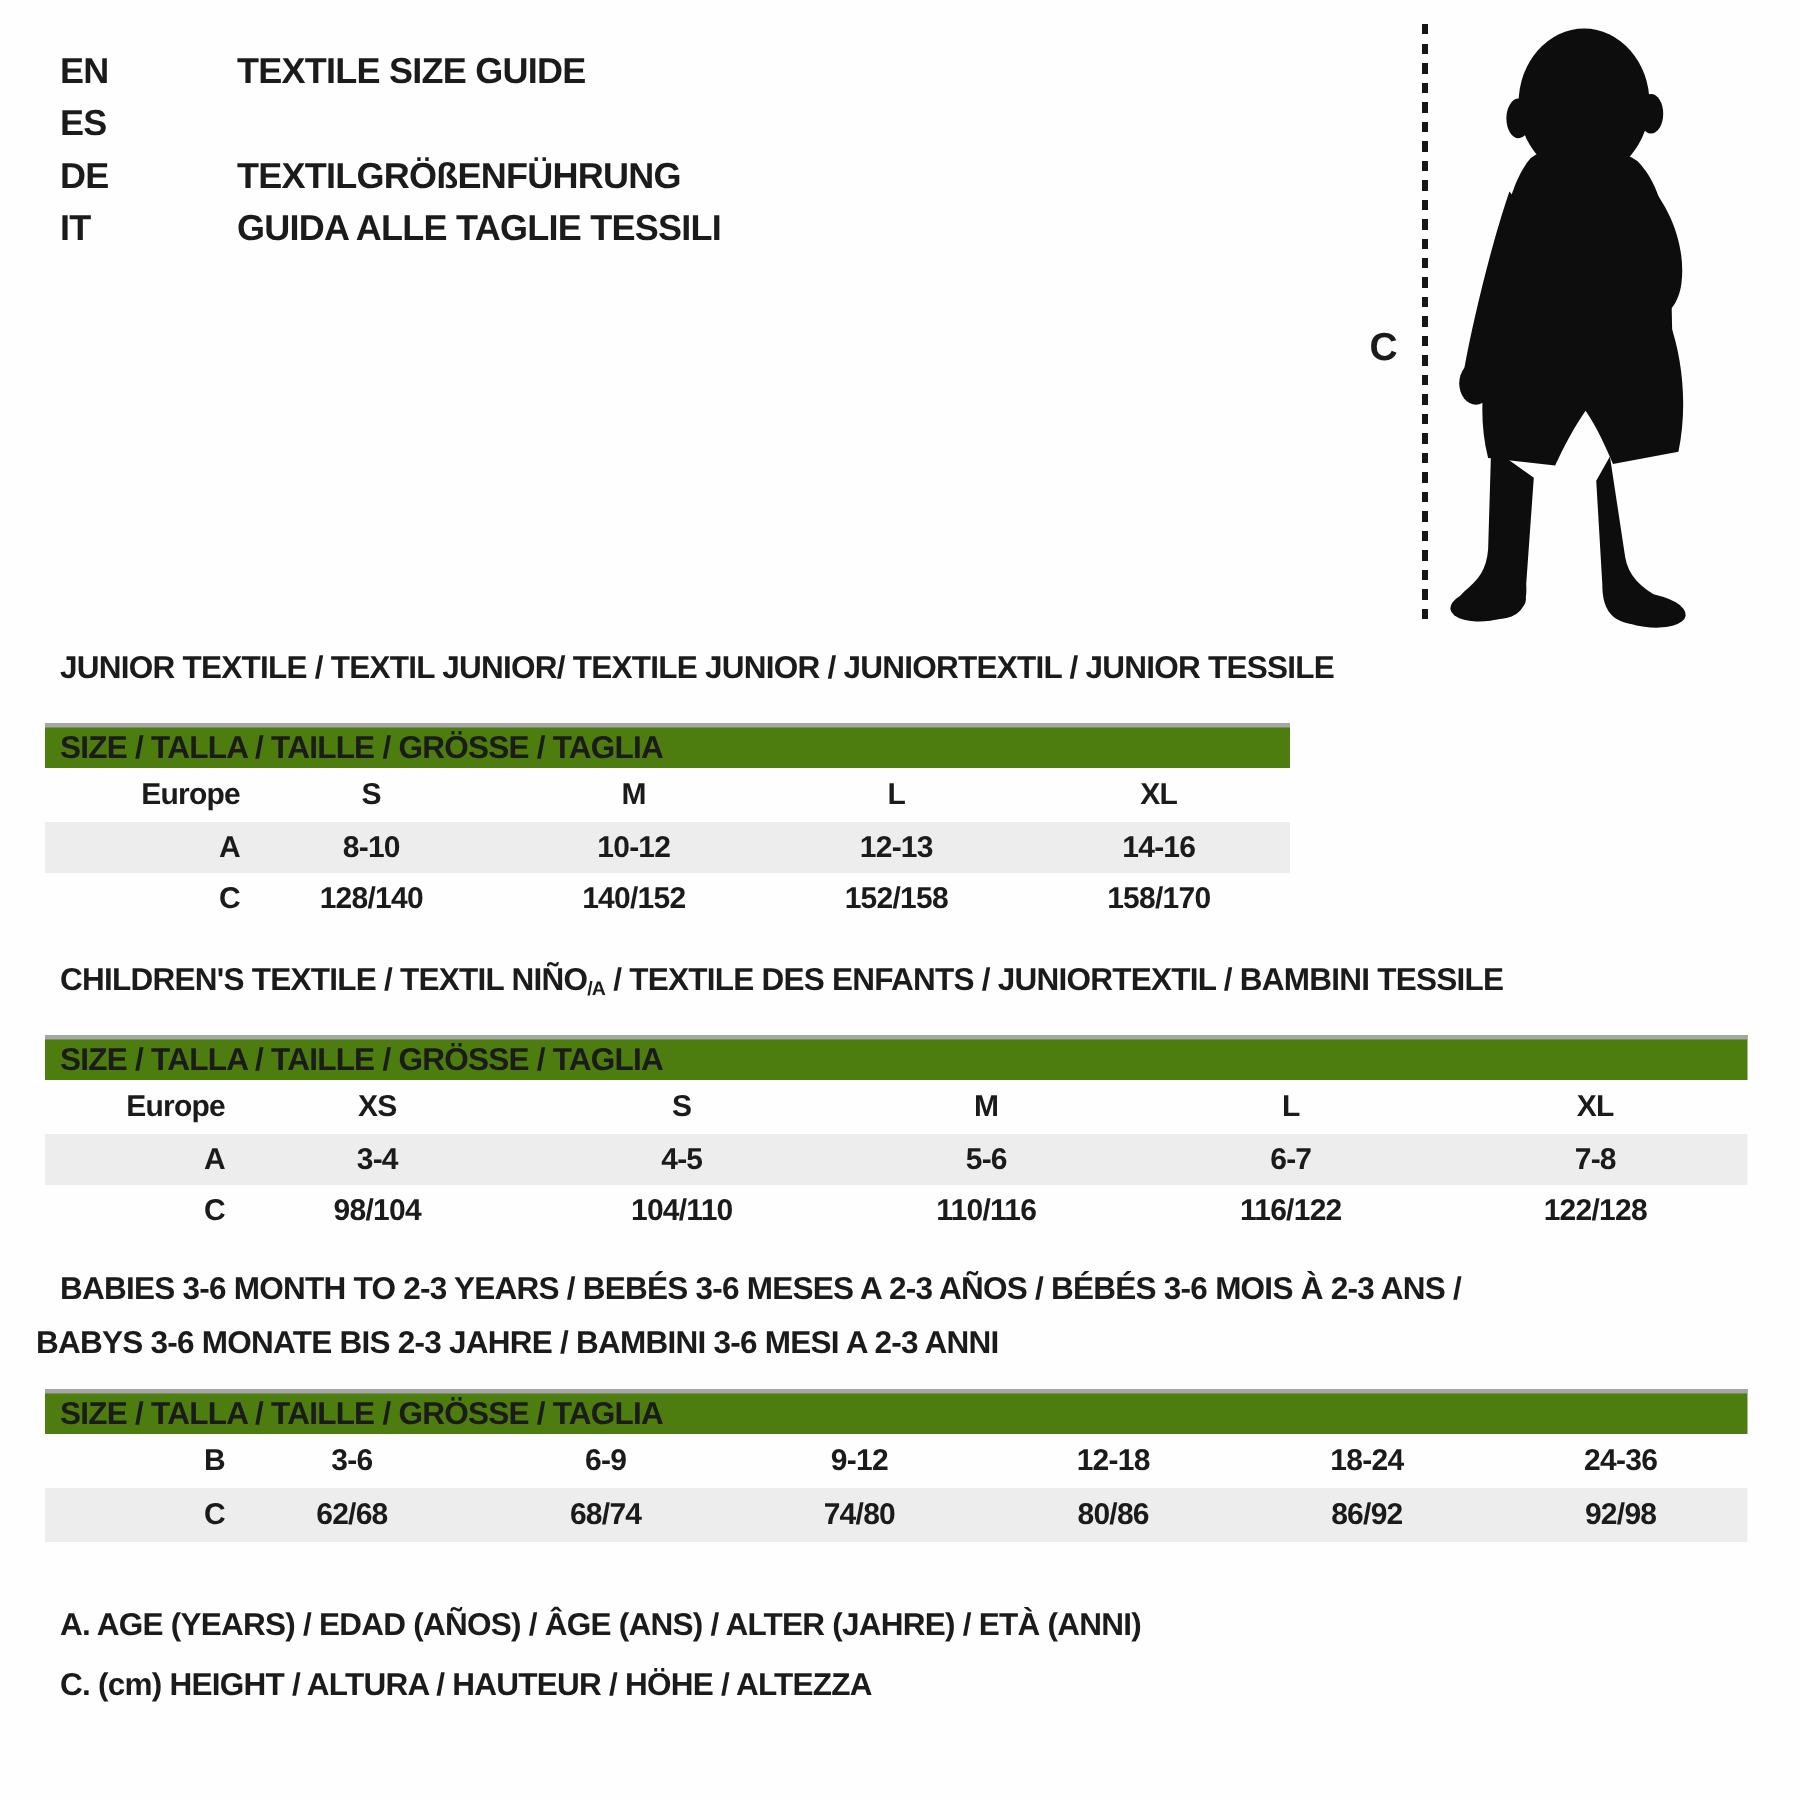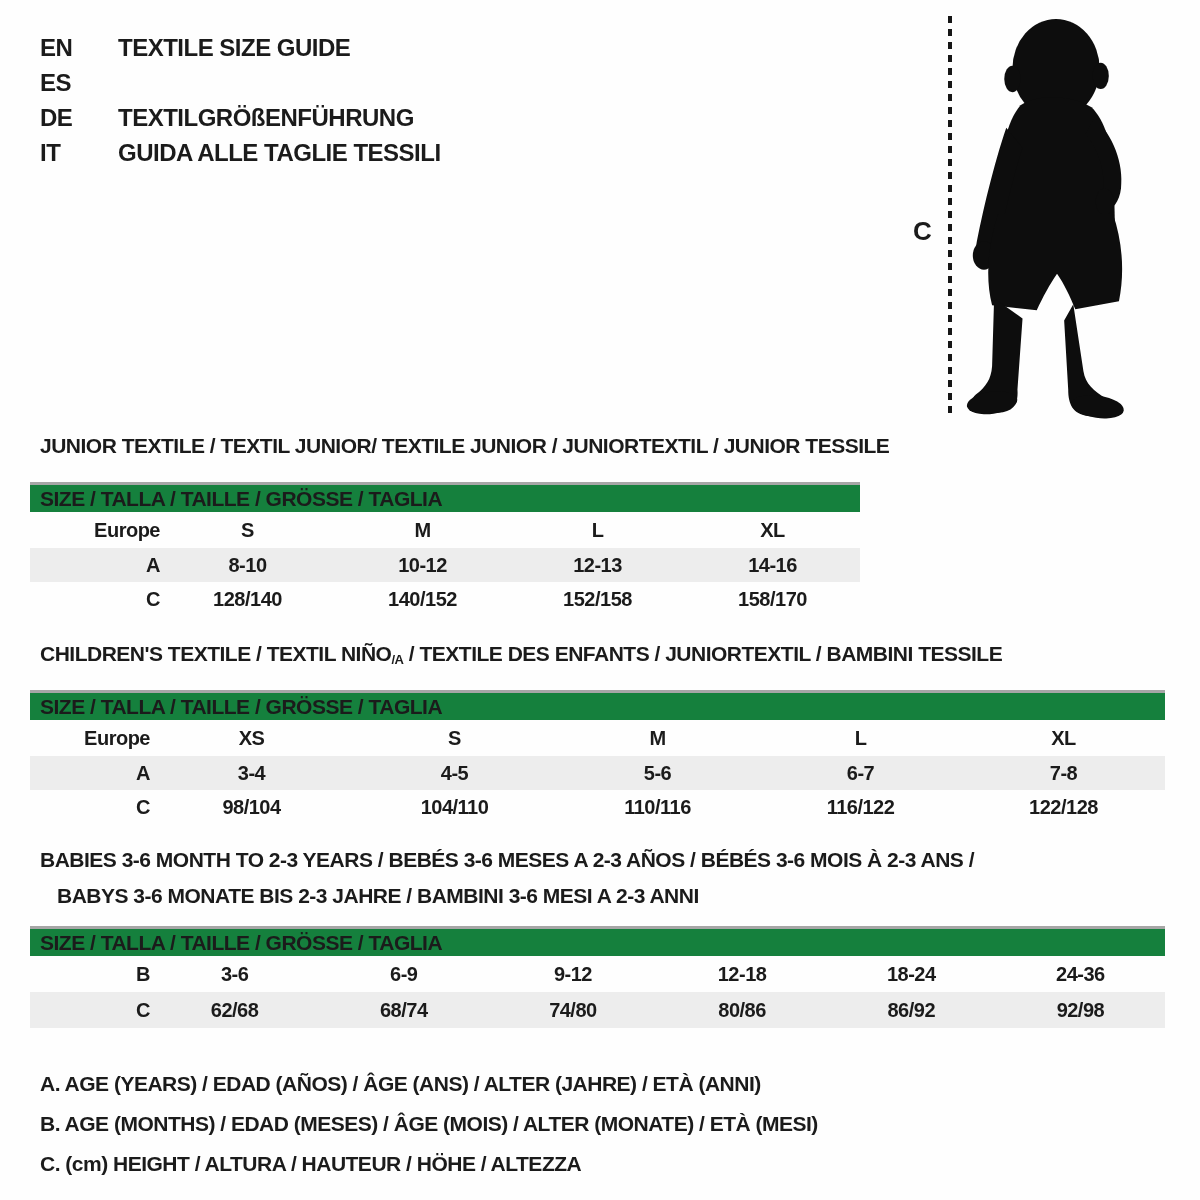--- a/index.html
+++ b/index.html
@@ -9,39 +9,39 @@
     font-family:"Liberation Sans", sans-serif;
     font-weight:700;
     color:#1b1b1b;
     letter-spacing:-0.5px;
     -webkit-font-smoothing:antialiased;
   }
   .abs{position:absolute;}
 
   
   .lang-block{left:40px;top:30px;}
-  .lang-row{display:flex;font-size:24px;line-height:35px;white-space:nowrap;}
+  .lang-row{display:flex;font-size:24px;line-height:35px;white-space:nowrap;gap:40px;}
   .lang-code{width:78px;flex:0 0 78px;}
 
   
   .dash-line{
     left:948px;top:16px;width:4px;height:402px;
     background:repeating-linear-gradient(to bottom,#161616 0 7px,transparent 7px 13px);
   }
   .c-label{left:913px;top:216px;font-size:26px;}
   .baby-svg{left:966px;top:16px;width:176px;height:406px;}
 
   
   .sec-title{font-size:21px;white-space:nowrap;}
   .sub{font-size:13px;position:relative;top:3px;}
 
   
   .tbl{position:absolute;}
   .bar{
-    height:30px;background:#15803d;border-top:3px solid #a6a6a6;
+    height:30px;background:#4d7c0f;border-top:3px solid #a6a6a6;
     box-sizing:border-box;display:flex;align-items:center;
     padding-left:10px;font-size:21px;white-space:nowrap;
   }
   .row{display:grid;align-items:center;font-size:20px;text-align:center;height:34px;}
   .row-tall{height:36px;}
   .row .c0{text-align:right;padding-left:10px;}
   .shade{background:#ededed;}
   .g5{grid-template-columns:130px repeat(4,1fr);}
   .g6{grid-template-columns:120px repeat(5,1fr);}
   .g7{grid-template-columns:120px repeat(6,1fr);}
@@ -155,21 +155,21 @@
     <span class="c0">C</span>
     <span>98/104</span>
     <span>104/110</span>
     <span>110/116</span>
     <span>116/122</span>
     <span>122/128</span>
   </div>
 </div>
 
 <div class="abs sec-title" style="left:40px;top:848px;"><span>BABIES 3-6 MONTH TO 2-3 YEARS / BEBÉS 3-6 MESES A 2-3 AÑOS / BÉBÉS 3-6 MOIS À 2-3 ANS /</span></div>
-<div class="abs sec-title" style="left:57px;top:884px;"><span>BABYS 3-6 MONATE BIS 2-3 JAHRE / BAMBINI 3-6 MESI A 2-3 ANNI</span></div>
+<div class="abs sec-title" style="left:24px;top:884px;"><span>BABYS 3-6 MONATE BIS 2-3 JAHRE / BAMBINI 3-6 MESI A 2-3 ANNI</span></div>
 
 <div class="tbl" style="left:30px;top:926px;width:1135px;">
   <div class="bar">
     <span>SIZE / TALLA / TAILLE / GRÖSSE / TAGLIA</span>
   </div>
   <div class="row g7 row-tall">
     <span class="c0">B</span>
     <span>3-6</span>
     <span>6-9</span>
     <span>9-12</span>
@@ -183,15 +183,14 @@
     <span>68/74</span>
     <span>74/80</span>
     <span>80/86</span>
     <span>86/92</span>
     <span>92/98</span>
   </div>
 </div>
 
 <div class="abs legend">
   <div class="legend-line">A. AGE (YEARS) / EDAD (AÑOS) / ÂGE (ANS) / ALTER (JAHRE) / ETÀ (ANNI)</div>
-  <div class="legend-line">B. AGE (MONTHS) / EDAD (MESES) / ÂGE (MOIS) / ALTER (MONATE) / ETÀ (MESI)</div>
   <div class="legend-line">C. (cm) HEIGHT / ALTURA / HAUTEUR / HÖHE / ALTEZZA</div>
 </div>
 
 </body></html>

